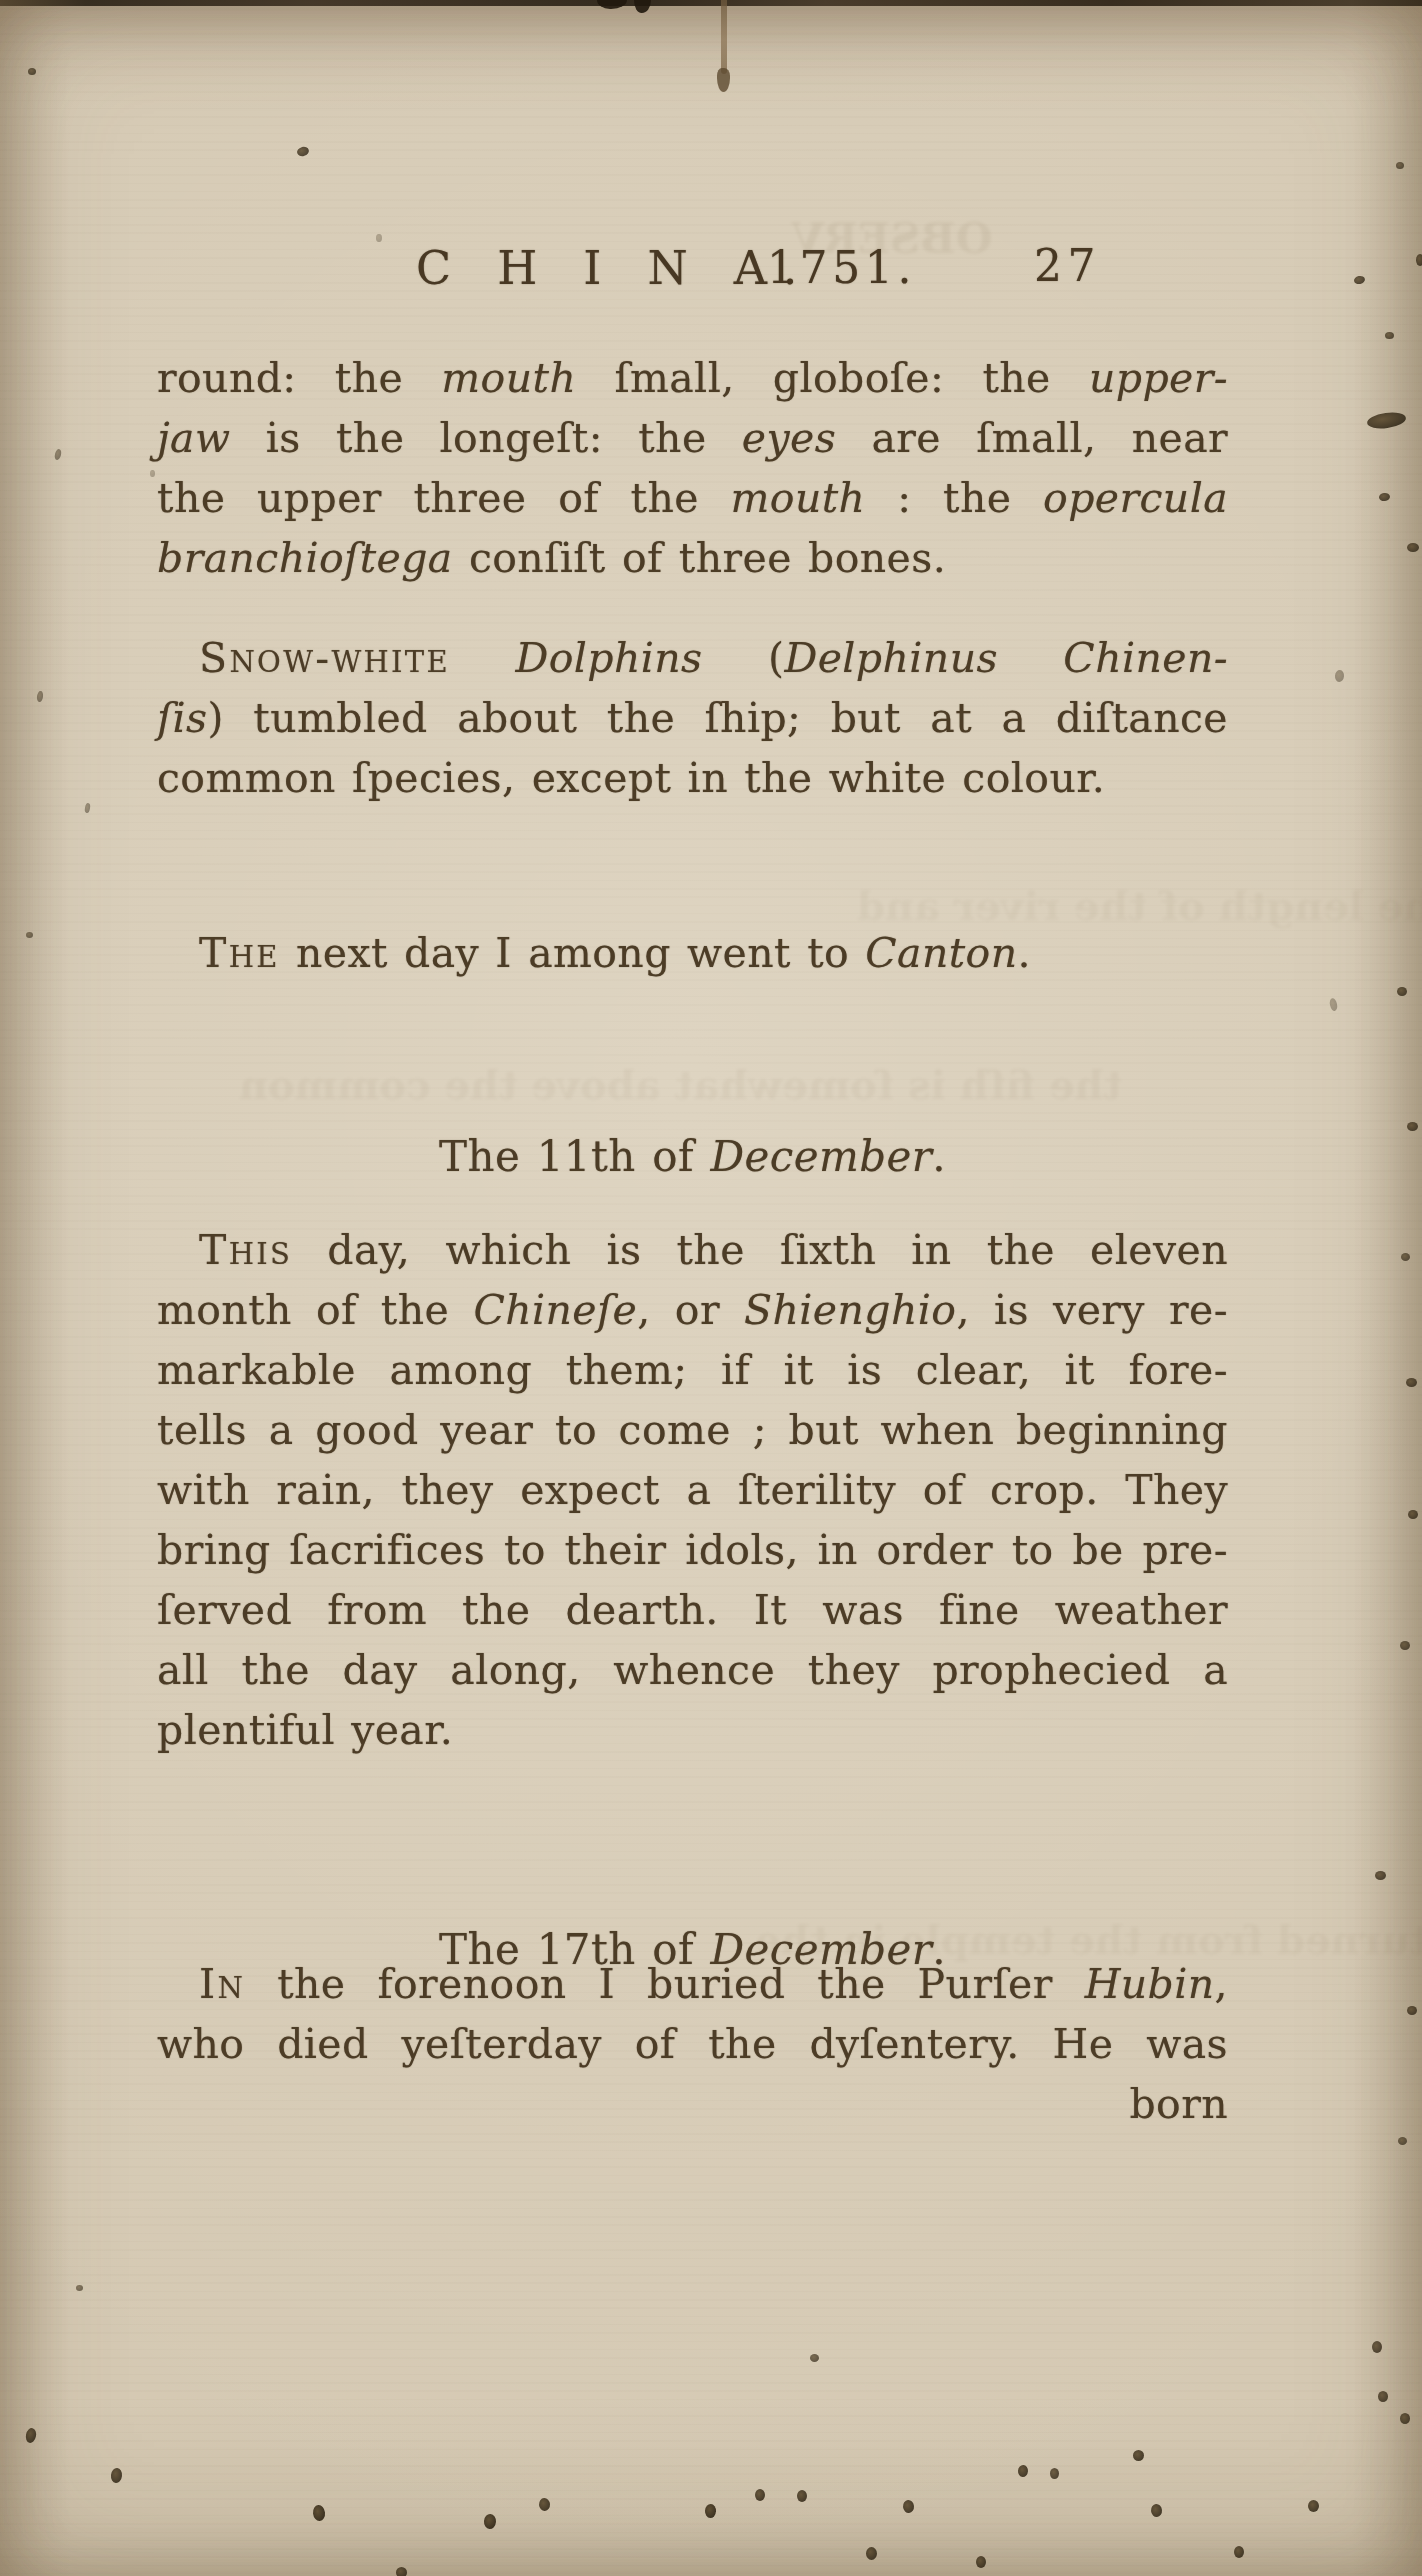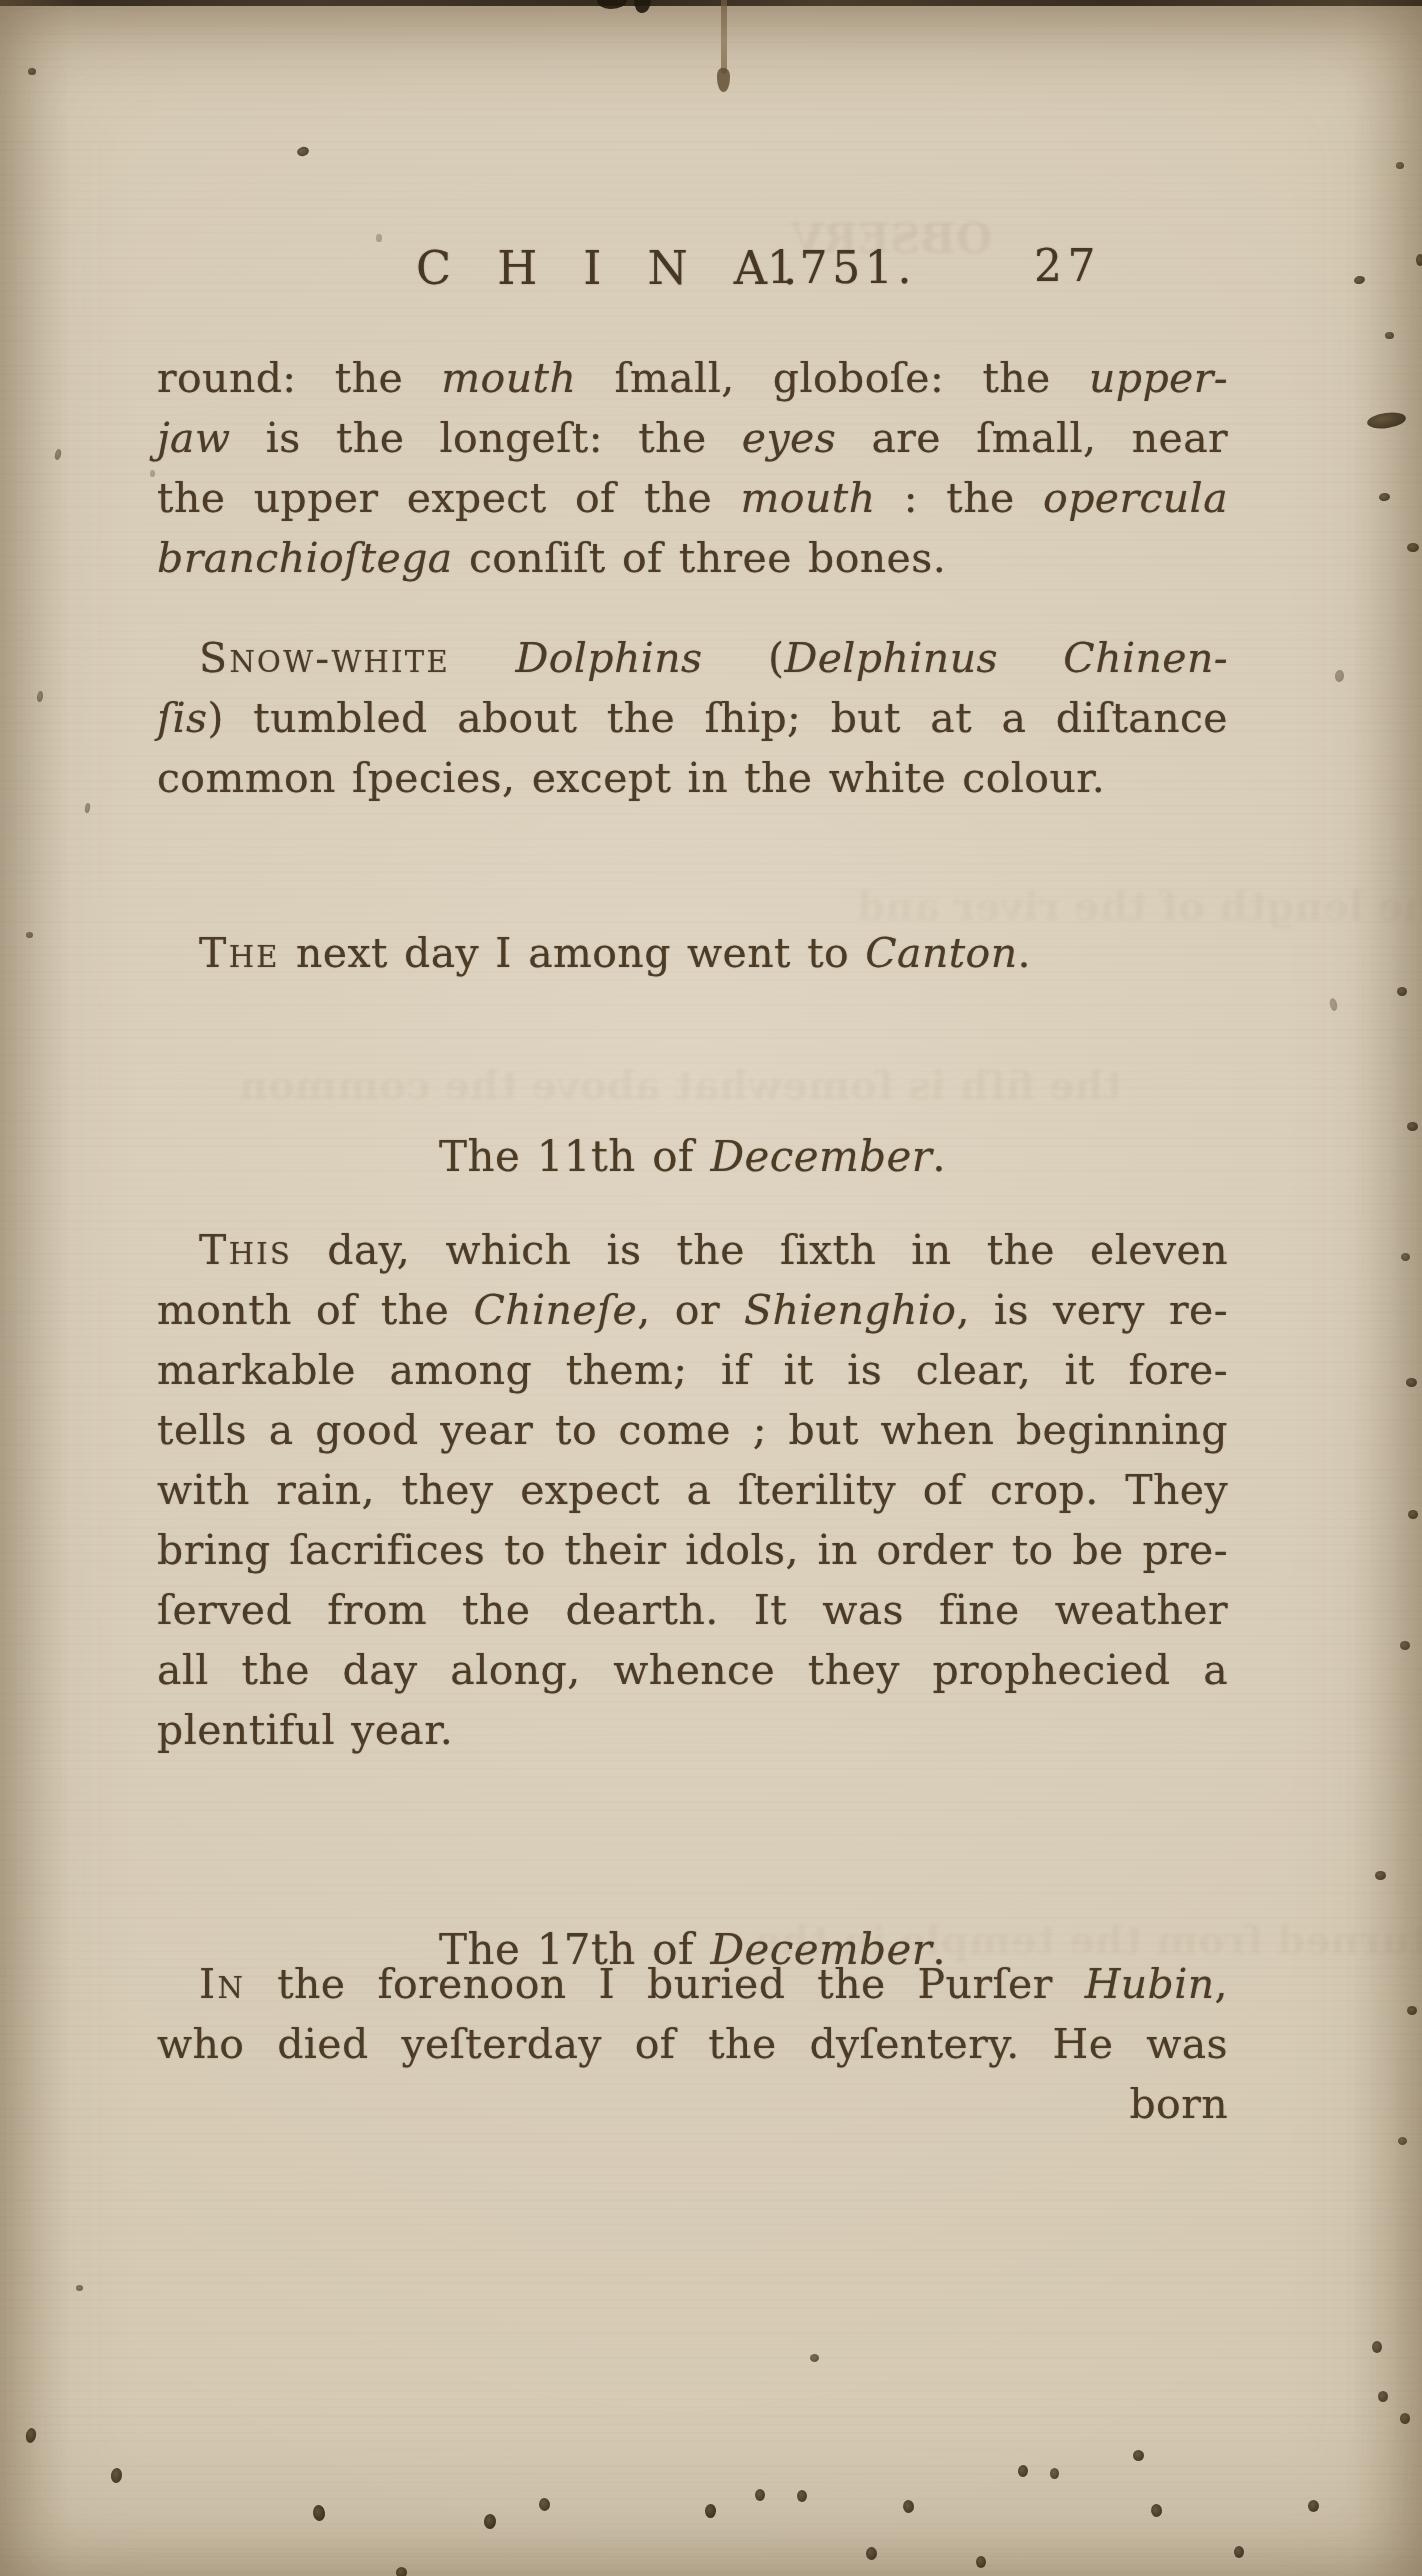--- a/index.html
+++ b/index.html
@@ -84,21 +84,21 @@
   <div class="header">
     <span class="hdr-title">C H I N A.</span>
     <span class="hdr-year">1751.</span>
     <span class="hdr-pagenum">27</span>
   </div>
 
   <div class="text-col" id="text-col">
       <div class="block body" style="top: 348px;">
         <div class="line just"><span>round: the </span><span class="i">mouth</span><span> ſmall, globoſe: the </span><span class="i">upper-</span></div>
         <div class="line just"><span class="i">jaw</span><span> is the longeſt: the </span><span class="i">eyes</span><span> are ſmall, near</span></div>
-        <div class="line just"><span>the upper expect of the </span><span class="i">mouth</span><span> : the </span><span class="i">opercula</span></div>
+        <div class="line just"><span>the upper three of the </span><span class="i">mouth</span><span> : the </span><span class="i">opercula</span></div>
         <div class="line"><span class="i">branchioſtega</span><span> conſiſt of three bones.</span></div>
       </div>
       <div class="block body" style="top: 628px;">
         <div class="line just indent"><span class="sc">Snow-white</span><span> </span><span class="i">Dolphins</span><span> (</span><span class="i">Delphinus Chinen-</span></div>
         <div class="line just"><span class="i">ſis</span><span>) tumbled about the ſhip; but at a diſtance</span></div>
         <div class="line"><span>common ſpecies, except in the white colour.</span></div>
       </div>
       <div class="block body" style="top: 923px;">
         <div class="line indent"><span class="sc">The</span><span> next day I among went to </span><span class="i">Canton</span><span>.</span></div>
       </div>

